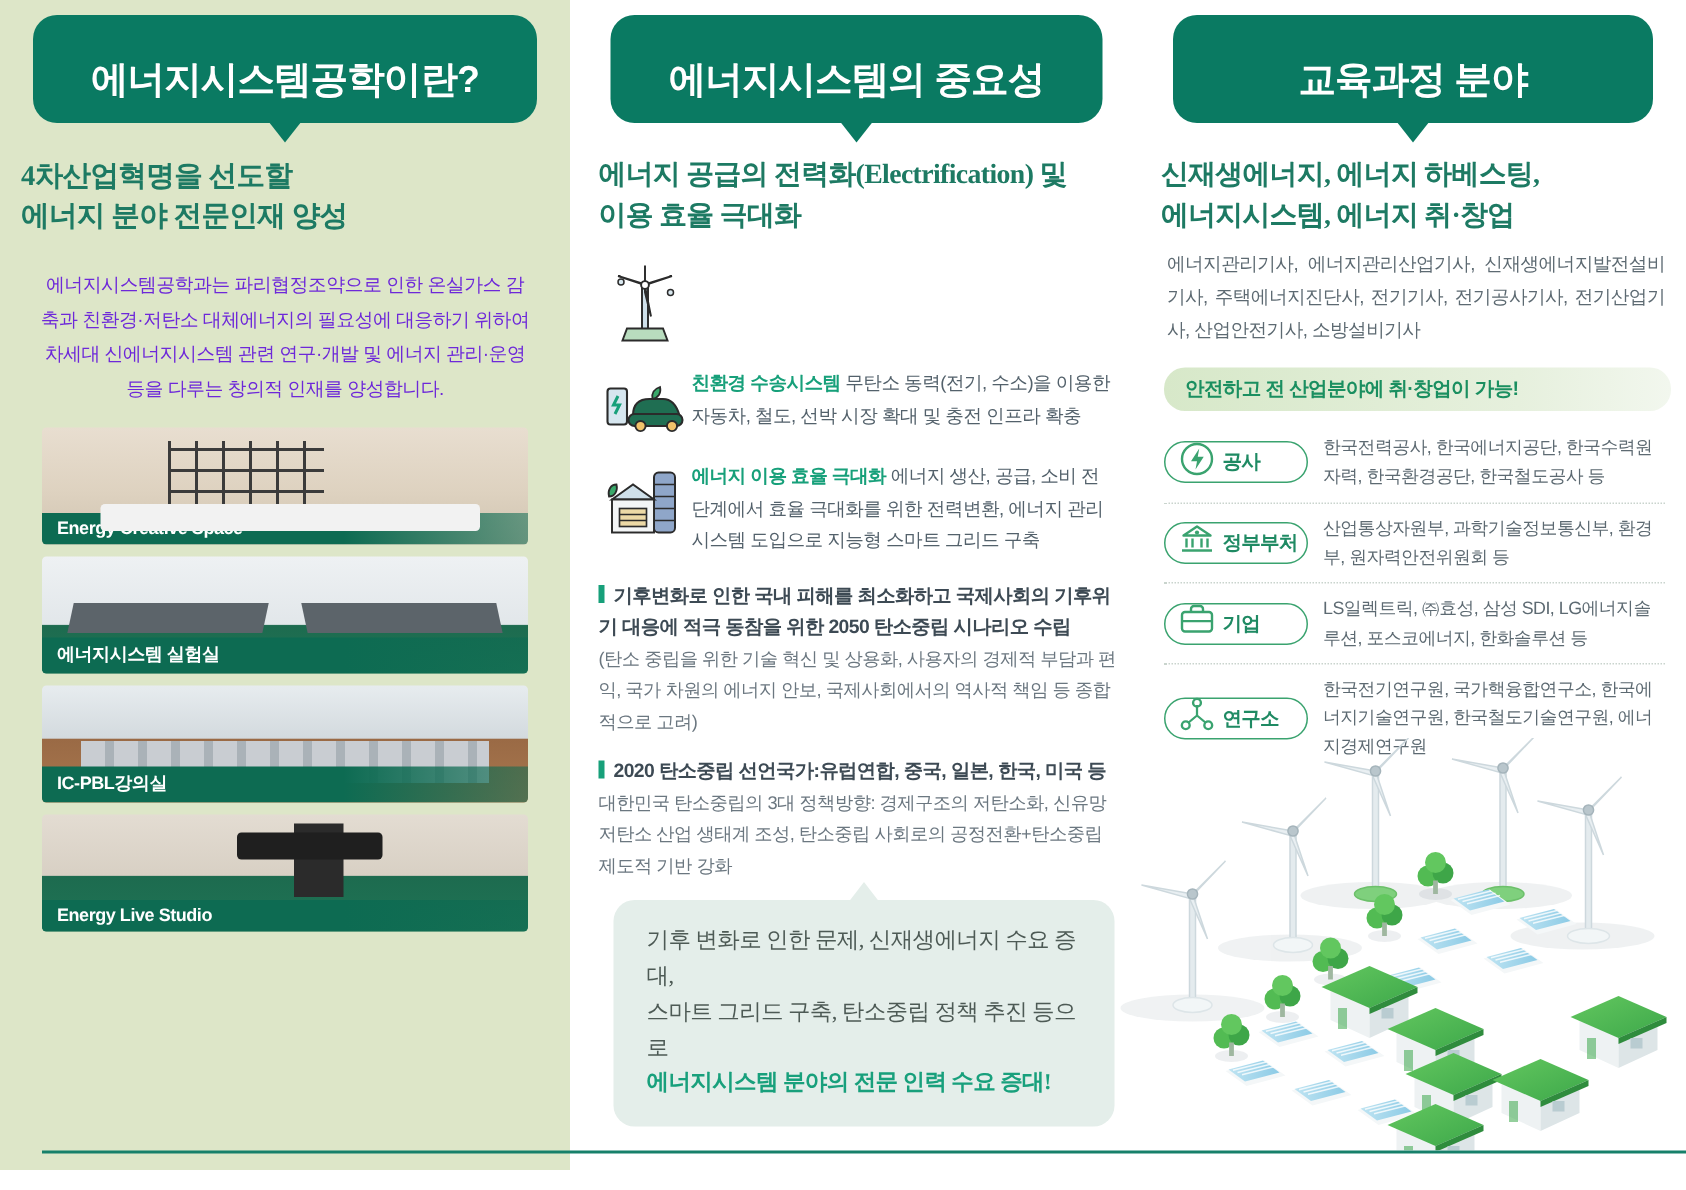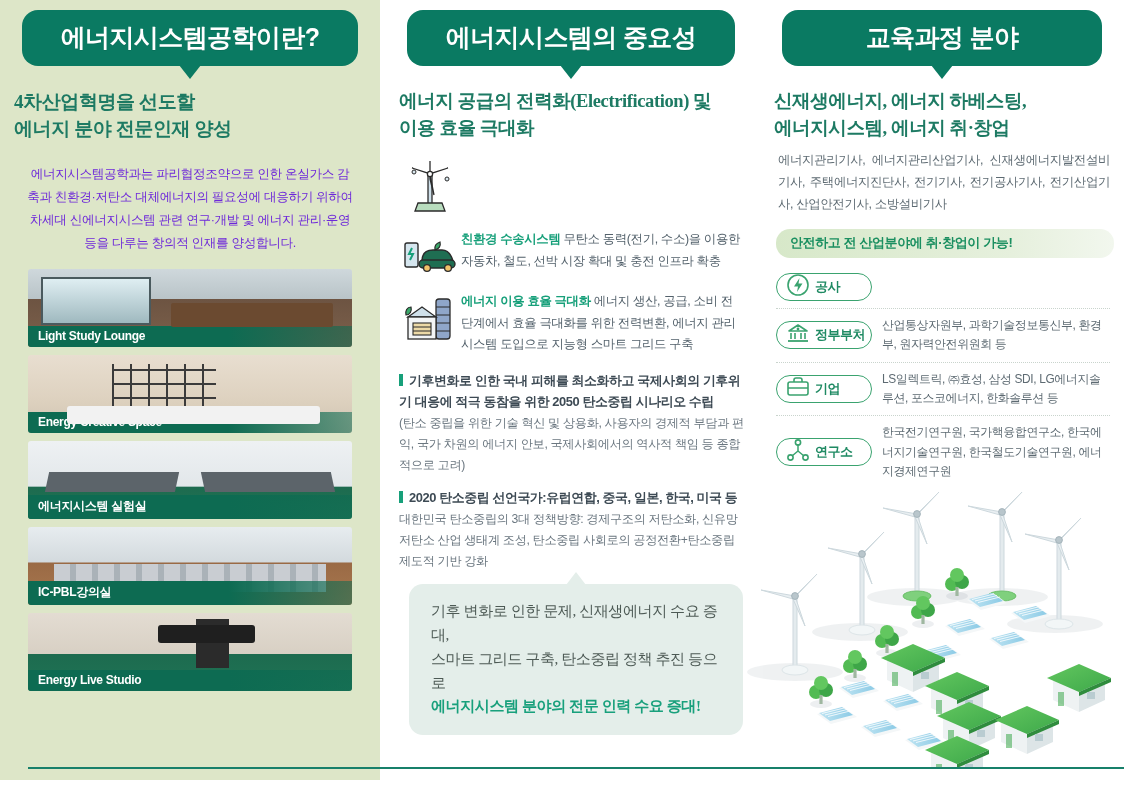--- a/index.html
+++ b/index.html
@@ -31,20 +31,21 @@
     border-radius:16px;
     text-align:center;
     padding:13px 10px 14px;
     margin:0 22px;
     position:relative;
   }
   .banner-title{
     color:#ffffff;font-size:25px;font-weight:bold;letter-spacing:-0.6px;
     line-height:1.15;
     text-shadow:0 1px 0 rgba(0,0,0,.08);
+    margin-top:16px;
   }
   .banner:after{
     content:"";position:absolute;left:50%;bottom:-13px;
     transform:translateX(-50%);
     border-left:11px solid transparent;border-right:11px solid transparent;
     border-top:14px solid #0a7a62;
   }
 
   
   .subtitle{
@@ -189,23 +190,20 @@
         <div class="banner-title">에너지시스템공학이란?</div>
       </div>
     </div>
     <div class="subtitle">
       <div>4차산업혁명을 선도할</div>
       <div>에너지 분야 전문인재 양성</div>
     </div>
     <div class="lead">에너지시스템공학과는 파리협정조약으로 인한 온실가스 감축과 친환경·저탄소 대체에너지의 필요성에 대응하기 위하여 차세대 신에너지시스템 관련 연구·개발 및 에너지 관리·운영 등을 다루는 창의적 인재를 양성합니다.</div>
 
     <div class="photos">
-      <div class="photo ph1">
-        <div class="cap">Light Study Lounge</div>
-      </div>
       <div class="photo ph2">
         <div class="cap">Energy Creative Space</div>
       </div>
       <div class="photo ph4">
         <div class="cap">에너지시스템 실험실</div>
       </div>
       <div class="photo ph3">
         <div class="cap">IC-PBL강의실</div>
       </div>
       <div class="photo ph5">
@@ -317,20 +315,21 @@
       <div class="cat">
         <div class="chip">
           <span>
             <svg width="26" height="26" viewBox="0 0 26 26">
               <circle cx="13" cy="13" r="10" fill="none" stroke="#3aa36f" stroke-width="1.6"></circle>
               <path d="M14.5 6l-5.5 8.5h4L12 20l5.5-8.5h-4z" fill="#3aa36f"></path>
             </svg>
           </span>
           <span class="lbl">공사</span>
         </div>
+        <div class="body">한국전력공사, 한국에너지공단, 한국수력원자력, 한국환경공단, 한국철도공사 등</div>
       </div>
 
       <div class="cat">
         <div class="chip">
           <span>
             <svg width="26" height="26" viewBox="0 0 26 26">
               <path d="M13 5l9 6H4z" fill="none" stroke="#3aa36f" stroke-width="1.6" stroke-linejoin="round"></path>
               <circle cx="13" cy="9" r="1.4" fill="#3aa36f"></circle>
               <path d="M6 13v6M10 13v6M16 13v6M20 13v6" stroke="#3aa36f" stroke-width="1.6"></path>
               <path d="M3 21h20" stroke="#3aa36f" stroke-width="1.8"></path>

